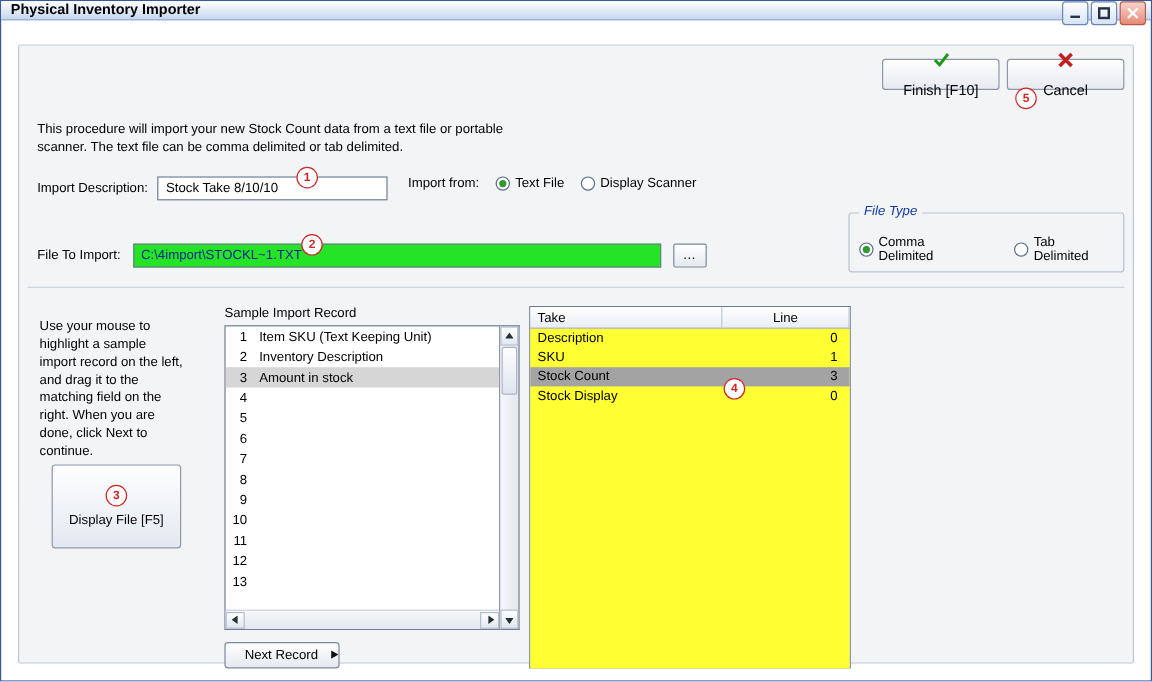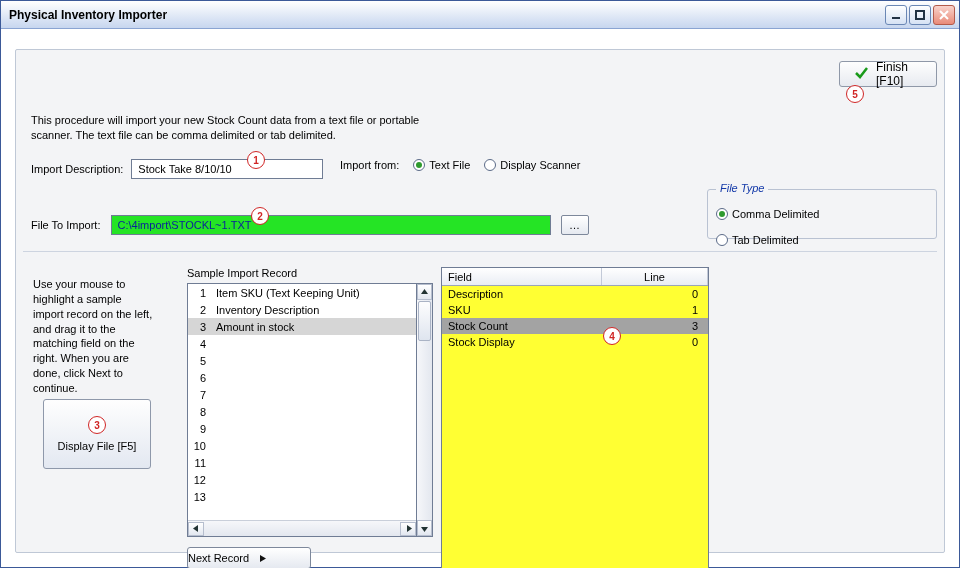--- a/index.html
+++ b/index.html
@@ -1,58 +1,58 @@
 <!DOCTYPE html>
 <html><head>
 <meta charset="utf-8">
 <style>
   * { box-sizing: border-box; }
   body { margin:0; font-family: Tahoma, Arial, sans-serif; font-size:11px; color:#000; background:#fff; }
   .window { width:960px; height:568px; border:1px solid #3b5998; display:flex; flex-direction:column; }
-  .titlebar { height:28px; background:linear-gradient(#fff,#dde6f5 60%,#c7d6ef); border-bottom:1px solid #8aa4d2; display:flex; align-items:center; padding:0 4px; }
+  .titlebar { height:16px; background:linear-gradient(#fff,#dde6f5 60%,#c7d6ef); border-bottom:1px solid #8aa4d2; display:flex; padding:0 4px; }
   .titlebar .title { flex:1; font-size:12px; font-weight:bold; color:#000; padding-left:4px; }
   .titlebar .winbtn { width:22px; height:20px; margin-left:2px; border:1px solid #6a87b5; background:linear-gradient(#fff,#d6e2f4); border-radius:3px; display:flex; align-items:center; justify-content:center; cursor:default; }
   .titlebar .winbtn.close { background:linear-gradient(#f8d3cc,#e98a78); border-color:#b25a4a; }
   .titlebar .winbtn svg { width:12px; height:12px; }
   .client { flex:1; position:relative; padding:6px; }
   .panel { position:absolute; left:14px; top:20px; right:14px; bottom:14px; border:1px solid #bfc8d6; background:#f3f4f6; border-radius:2px; }
   .topbuttons { position:absolute; top:32px; right:22px; display:flex; gap:6px; }
-  .btn { height:26px; border:1px solid #8f98a8; background:linear-gradient(#fefefe,#e7eaf0); border-radius:3px; display:flex; align-items:center; padding:0 14px; gap:8px; font-size:12px; cursor:default; }
+  .btn { height:26px; border:1px solid #8f98a8; background:linear-gradient(#fefefe,#e7eaf0); border-radius:3px; display:flex; align-items:center; padding:0 14px; gap:8px; font-size:12px; cursor:default;flex-direction:column; }
   .btn.wide { width:98px; justify-content:center; }
   .intro { position:absolute; left:30px; top:84px; width:400px; line-height:1.35; }
   .row-desc { position:absolute; left:30px; top:130px; display:flex; align-items:center; gap:8px; }
   .textinput { height:20px; border:1px solid #6f7c94; background:#fff; padding:1px 6px; font-family:inherit; font-size:11px; }
   .row-desc .textinput { width:192px; }
   .importfrom { position:absolute; left:320px; top:130px; display:flex; align-items:center; gap:14px;margin-left:19px; }
   .radio { display:flex; align-items:center; gap:4px; }
   .radio .circ { width:12px; height:12px; border:1px solid #5b6b88; border-radius:50%; display:flex; align-items:center; justify-content:center; background:#fff; }
   .radio .dot { width:6px; height:6px; background:#2e9a2e; border-radius:50%; }
   .row-file { position:absolute; left:30px; top:186px; display:flex; align-items:center; gap:10px;justify-content:flex-end; }
   .fileinput { height:20px; width:440px; border:1px solid #6f7c94; background:#25e425; color:#0a1f9c; padding:1px 6px; font-family:inherit; font-size:11px; }
   .browsebtn { width:28px; height:20px; border:1px solid #7d889b; background:linear-gradient(#fff,#e5e9f0); border-radius:2px; display:flex; align-items:center; justify-content:center; }
   .group-filetype { position:absolute; top:160px; right:22px; width:230px; height:50px; border:1px solid #b9c2d2; border-radius:3px; }
   .group-filetype .legend { position:absolute; top:-8px; left:8px; background:#f3f4f6; padding:0 4px; color:#1238a8; font-size:11px;font-style:italic; }
-  .group-filetype .opts { padding:18px 8px 0 8px; display:flex; gap:14px;flex-direction:column; }
+  .group-filetype .opts { padding:18px 8px 0 8px; display:flex; gap:26px; }
   .divider { position:absolute; left:22px; right:22px; top:222px; height:1px; background:#cdd4e0; }
   .hint { position:absolute; left:32px; top:248px; width:120px; line-height:1.35; }
   .displayfile { position:absolute; left:42px; top:370px; width:108px; height:70px; border:1px solid #8e98aa; border-radius:3px; background:linear-gradient(#fefefe,#e3e8f1); display:flex; flex-direction:column; align-items:center; justify-content:center; gap:6px; font-size:11px; cursor:default; }
   .sample-label { position:absolute; left:186px; top:238px; font-size:11px; }
   .samplebox { position:absolute; left:186px; top:254px; width:230px; height:254px; border:1px solid #6f7c94; background:#fff; display:flex; flex-direction:column; }
   .samplebox .rows { flex:1; overflow:hidden; }
   .samplebox .row { display:flex; height:17px; align-items:center; }
   .samplebox .row.sel { background:#d6d6d6; }
   .samplebox .num { width:24px; text-align:right; padding-right:6px; color:#000; }
   .samplebox .val { flex:1; padding-left:4px; white-space:nowrap; overflow:hidden; }
   .sb-h { height:16px; border-top:1px solid #c9cfda; background:linear-gradient(#f6f7fa,#e3e7ef); display:flex; align-items:center; }
   .sb-h .ar { width:16px; height:14px; border:1px solid #b6bece; background:linear-gradient(#fff,#e2e7f0); display:flex; align-items:center; justify-content:center; }
   .sb-h .track { flex:1; height:14px; }
   .sb-v { position:absolute; top:254px; left:416px; width:16px; height:254px; border:1px solid #6f7c94; border-left:none; background:linear-gradient(90deg,#f6f7fa,#e3e7ef); display:flex; flex-direction:column; }
   .sb-v .ar { height:16px; border:1px solid #b6bece; background:linear-gradient(#fff,#e2e7f0); display:flex; align-items:center; justify-content:center; }
   .sb-v .thumb { margin:1px; height:40px; border:1px solid #aab3c5; background:linear-gradient(#fdfdfe,#dfe5ef); border-radius:2px; }
-  .nextbtn { position:absolute; left:186px; top:518px; height:22px; width:124px; border:1px solid #7d889b; border-radius:3px; background:linear-gradient(#fff,#e5e9f0); display:flex; align-items:center; justify-content:flex-start; gap:10px; font-size:11px; cursor:default; }
+  .nextbtn { position:absolute; left:186px; top:518px; height:22px; width:96px; border:1px solid #7d889b; border-radius:3px; background:linear-gradient(#fff,#e5e9f0); display:flex; align-items:center; justify-content:flex-end; gap:10px; font-size:11px; cursor:default; }
   .fieldtable { position:absolute; left:440px; top:238px; width:268px; height:302px; border:1px solid #6f7c94; background:#fff; }
   .fieldtable .hdr { display:flex; height:18px; background:linear-gradient(#fff,#e9edf4); border-bottom:1px solid #9aa5b8; }
   .fieldtable .hdr div { border-right:1px solid #c3cad8; display:flex; align-items:center; }
   .fieldtable .hdr .c1 { width:160px; padding-left:6px; }
   .fieldtable .hdr .c2 { flex:1; justify-content:center; }
   .fieldtable .body { background:#ffff33; height:283px; }
   .fieldtable .frow { display:flex; height:16px; align-items:center; }
   .fieldtable .frow .c1 { width:160px; padding-left:6px; }
   .fieldtable .frow .c2 { flex:1; text-align:right; padding-right:10px; }
   .fieldtable .frow.sel { background:#a3a3a3; }
@@ -86,20 +86,26 @@
   <div class="client">
     <div class="panel"></div>
 
     <div class="topbuttons">
       <div class="btn wide">
         <span><svg width="14" height="14" viewBox="0 0 14 14">
               <path d="M2 7 L6 11 L13 2" fill="none" stroke="#1a9a1a" stroke-width="2.5"></path>
             </svg></span>
         <span>Finish [F10]</span>
       </div>
+      <div class="btn wide">
+        <span><svg width="14" height="14" viewBox="0 0 14 14">
+              <path d="M2 2 L12 12 M12 2 L2 12" stroke="#c22020" stroke-width="3"></path>
+            </svg></span>
+        <span>Cancel</span>
+      </div>
     </div>
     <span class="badge abs" style="top:56px; right:95px;">5</span>
 
     <div class="intro">This procedure will import your new Stock Count data from a text file or portable scanner.  The text file can be comma delimited or tab delimited.</div>
 
     <div class="row-desc">
       <span>Import Description:</span>
       <input class="textinput" value="Stock Take 8/10/10" style="">
     </div>
     <span class="badge abs" style="left:246px; top:122px;">1</span>
@@ -239,21 +245,21 @@
 
     <div class="nextbtn">
       <span>Next Record</span>
       <span><svg class="tri" viewBox="0 0 7 7">
             <path d="M1 0 L1 7 L7 3.5 Z" fill="#111"></path>
           </svg></span>
     </div>
 
     <div class="fieldtable">
       <div class="hdr">
-        <div class="c1">Field</div>
+        <div class="c1">Take</div>
         <div class="c2">Line</div>
       </div>
       <div class="body" id="field-body">
           <div class="frow">
             <span class="c1">Description</span>
             <span class="c2">0</span>
           </div>
           <div class="frow">
             <span class="c1">SKU</span>
             <span class="c2">1</span>

